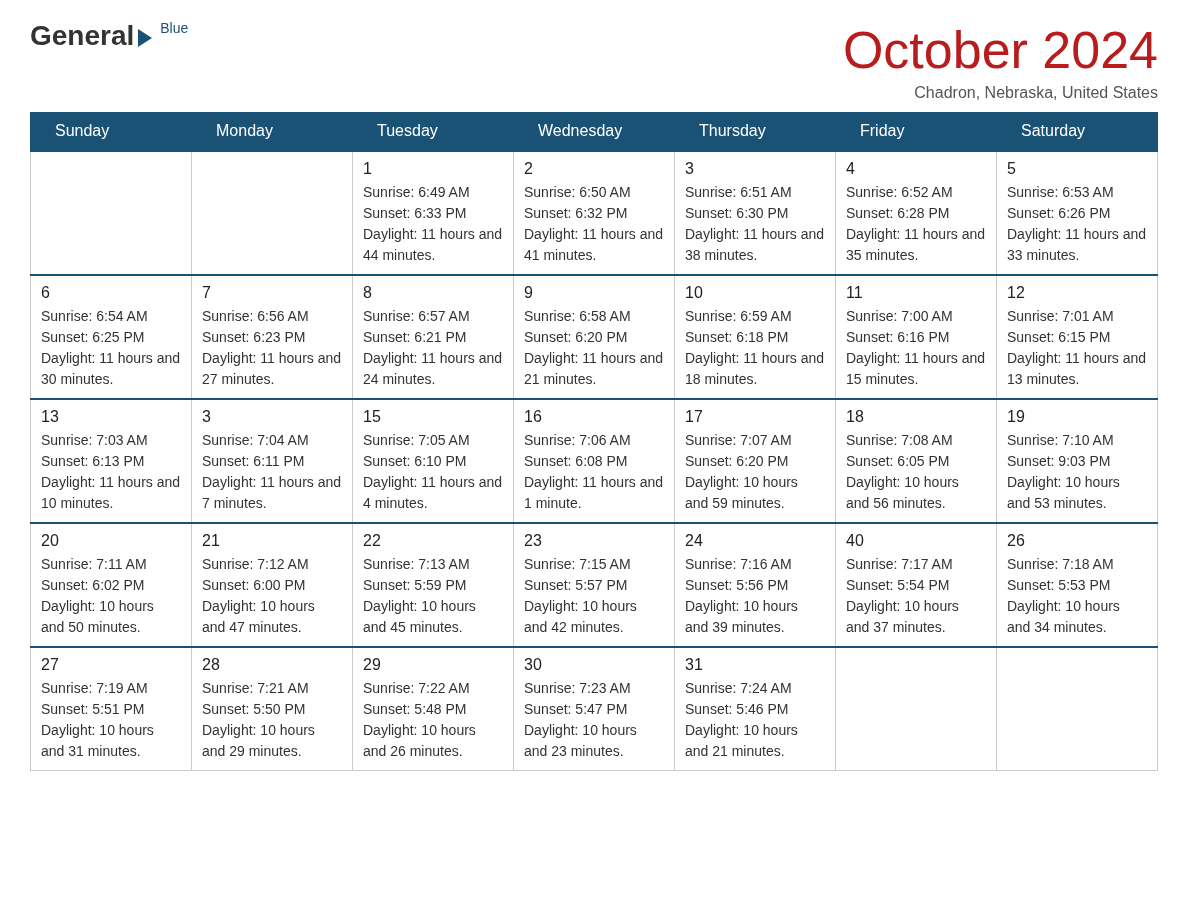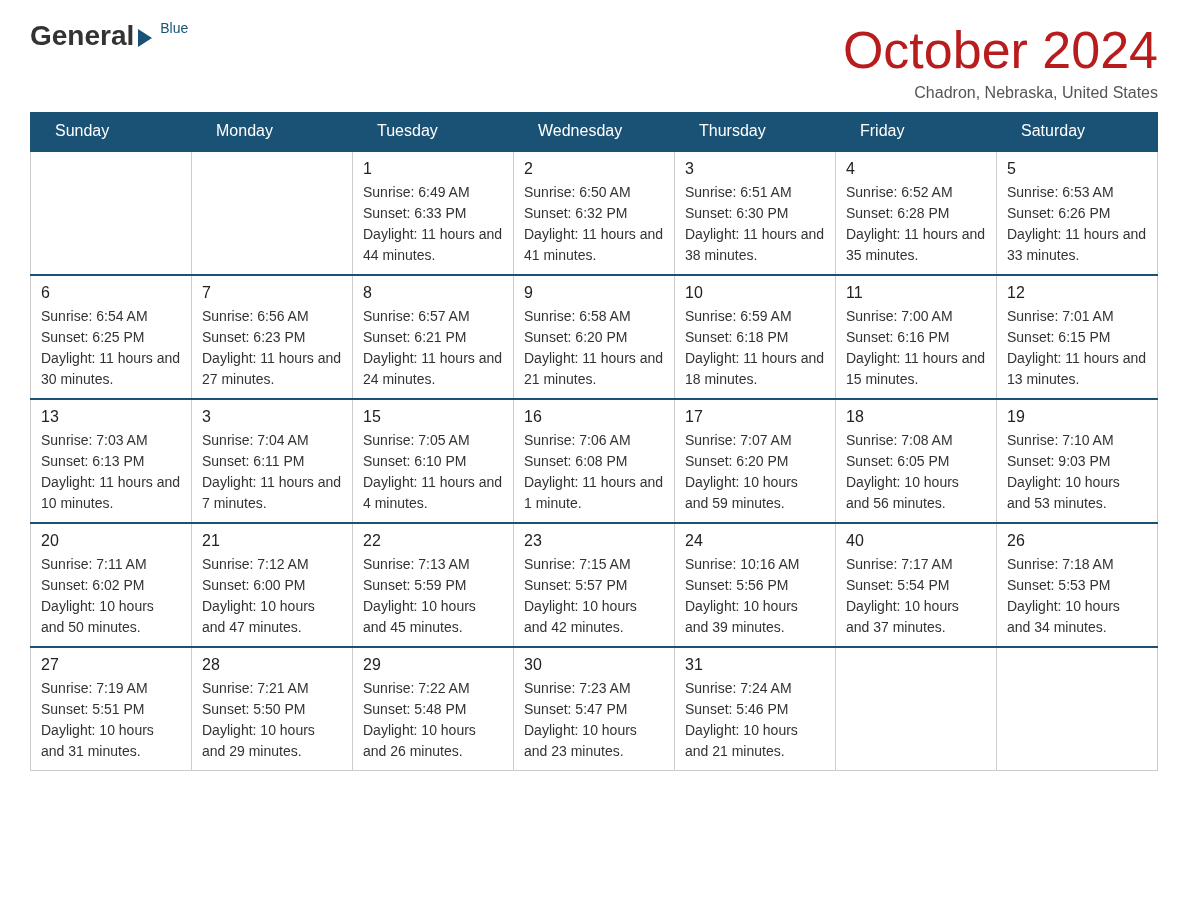--- a/index.html
+++ b/index.html
@@ -228,21 +228,21 @@
         <td>
           <span class="day-number">22</span>
           <div class="day-info"><span>Sunrise: 7:13 AM</span><br><span>Sunset: 5:59 PM</span><br><span>Daylight: 10 hours and 45 minutes.</span></div>
         </td>
         <td>
           <span class="day-number">23</span>
           <div class="day-info"><span>Sunrise: 7:15 AM</span><br><span>Sunset: 5:57 PM</span><br><span>Daylight: 10 hours and 42 minutes.</span></div>
         </td>
         <td>
           <span class="day-number">24</span>
-          <div class="day-info"><span>Sunrise: 10:16 AM</span><br><span>Sunset: 5:56 PM</span><br><span>Daylight: 10 hours and 39 minutes.</span></div>
+          <div class="day-info"><span>Sunrise: 7:16 AM</span><br><span>Sunset: 5:56 PM</span><br><span>Daylight: 10 hours and 39 minutes.</span></div>
         </td>
         <td>
           <span class="day-number">40</span>
           <div class="day-info"><span>Sunrise: 7:17 AM</span><br><span>Sunset: 5:54 PM</span><br><span>Daylight: 10 hours and 37 minutes.</span></div>
         </td>
         <td>
           <span class="day-number">26</span>
           <div class="day-info"><span>Sunrise: 7:18 AM</span><br><span>Sunset: 5:53 PM</span><br><span>Daylight: 10 hours and 34 minutes.</span></div>
         </td>
       </tr>

